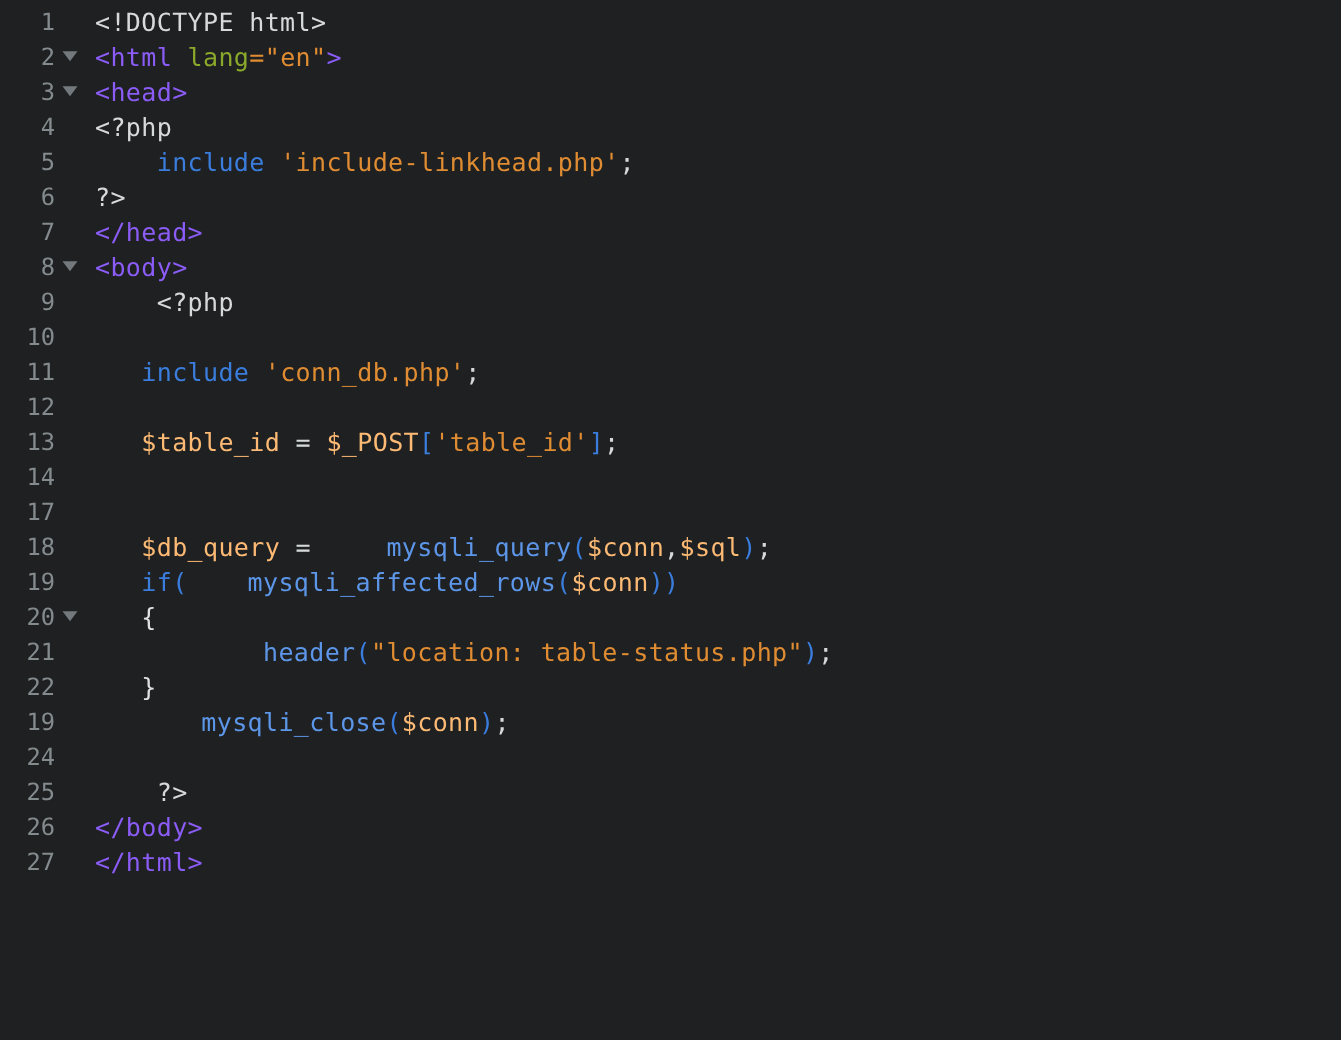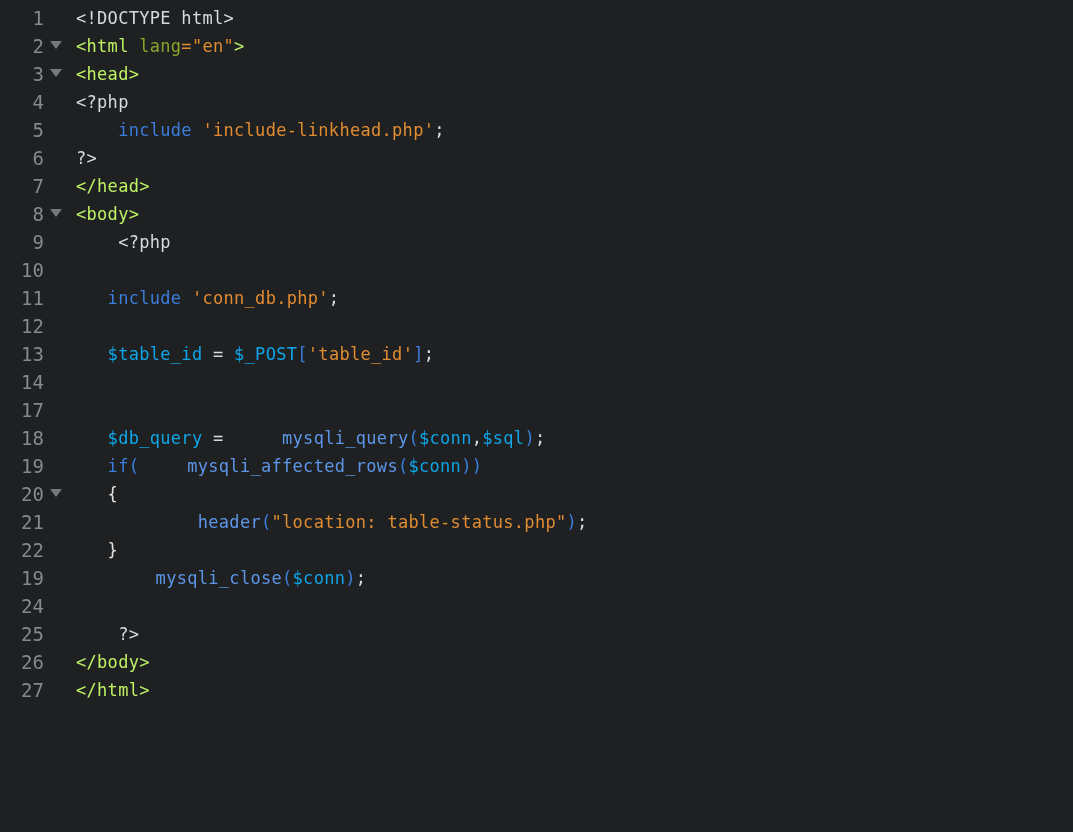--- a/index.html
+++ b/index.html
@@ -53,35 +53,35 @@
     width: 0;
     height: 0;
     border-left: 6px solid transparent;
     border-right: 6px solid transparent;
     border-top: 8px solid #73797d;
     vertical-align: middle;
     margin-bottom: 2px;
   }
   .source {
     flex: 1;
-    font-size: 17px;
+    font-size: 20px;
     font-family: "DejaVu Sans Mono", monospace;
     letter-spacing: 0.3px;
     color: #d6d6d6;
     padding-left: 8px;
     box-sizing: border-box;
   }
   
   .t-plain   { color: #d7dadb; }
-  .t-tag     { color: #bef264; }
+  .t-tag     { color: #8b5cf6; }
   .t-attr    { color: #8aa82a; }
   .t-string  { color: #e08c32; }
   .t-kw      { color: #3b7ddd; }
   .t-func    { color: #5d96e8; margin-left: 48px; }
-  .t-var     { color: #0ea5e9; }
+  .t-var     { color: #fdba74; }
   .t-punct   { color: #3b7ddd; }
   .t-brace   { color: #e0e0e0; }
   .t-semi    { color: #d7dadb; }
 </style>
 </head>
 <body>
 
 <div id="editor">
   <div id="lines-container">
       <div class="code-line"><div class="gutter">1</div><div class="fold"></div><div class="source"><span class="t-plain">&lt;!DOCTYPE html&gt;</span></div></div>

